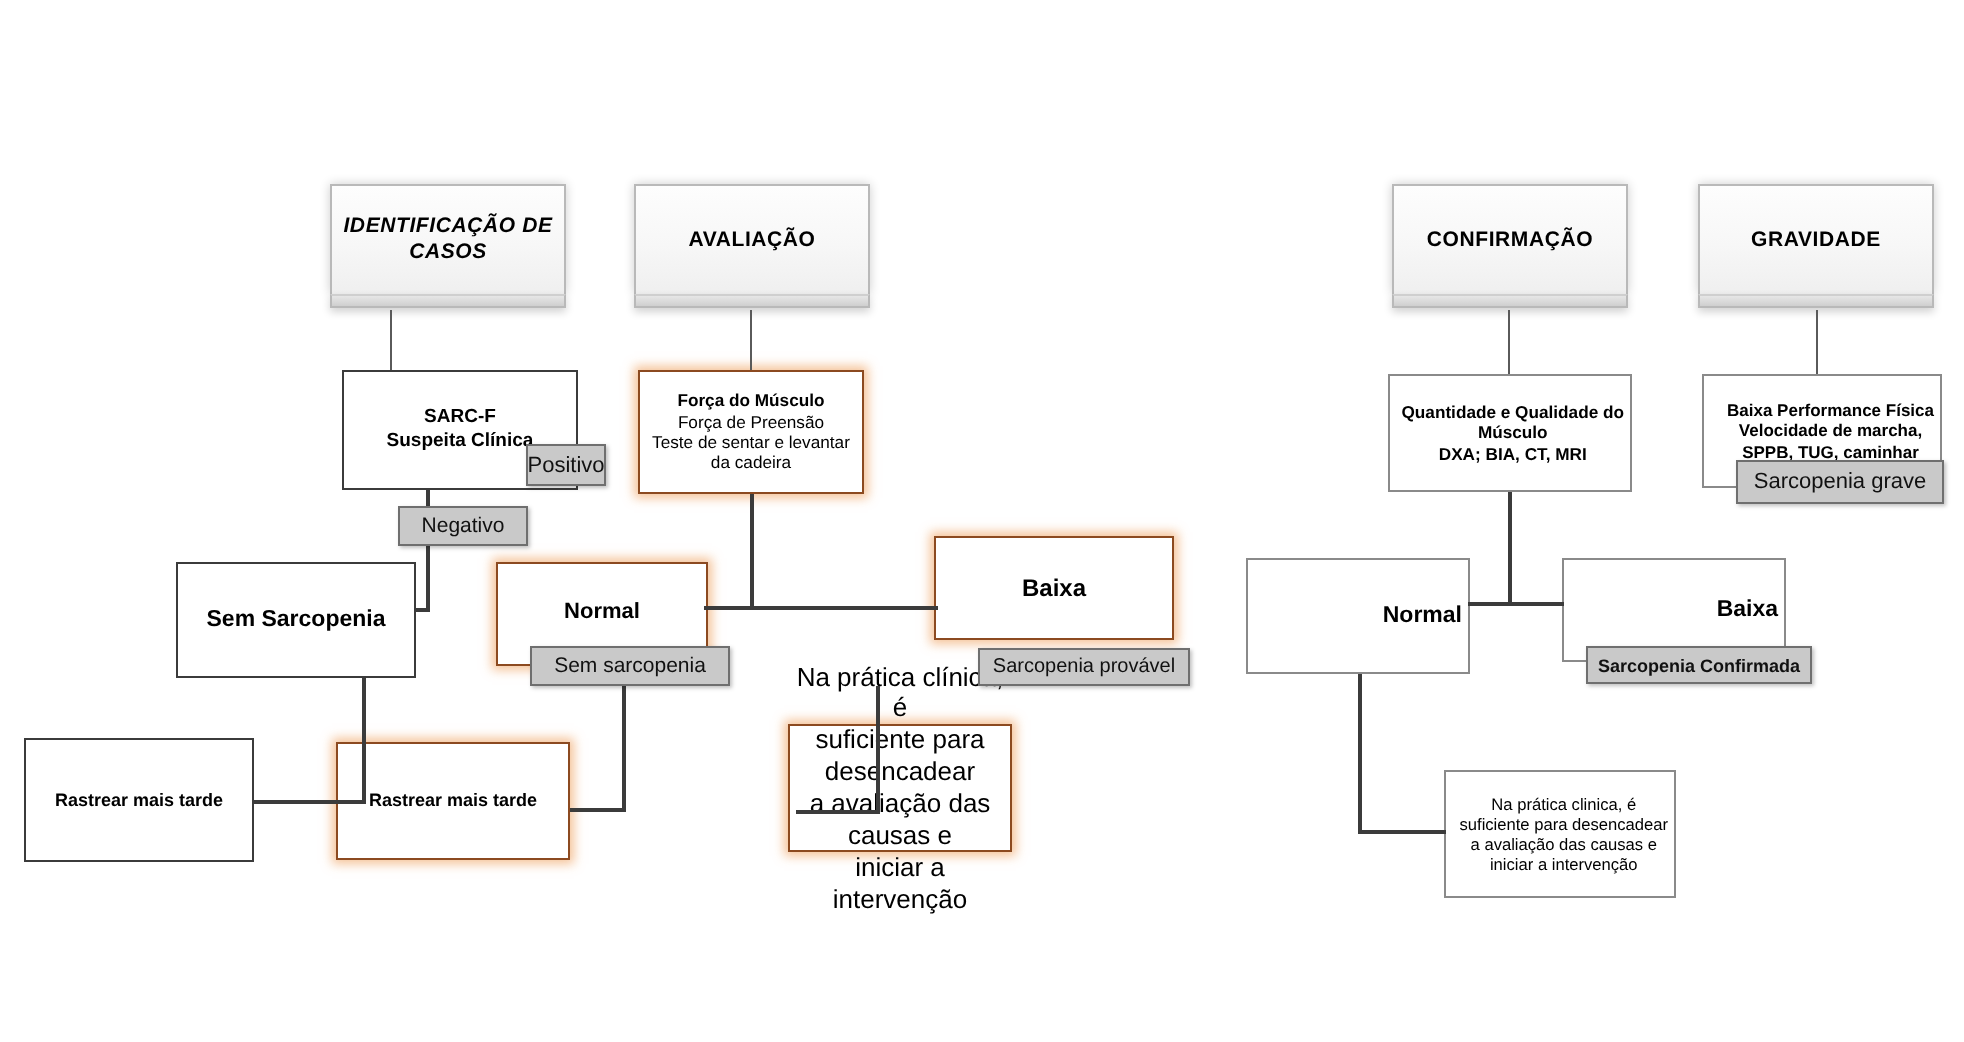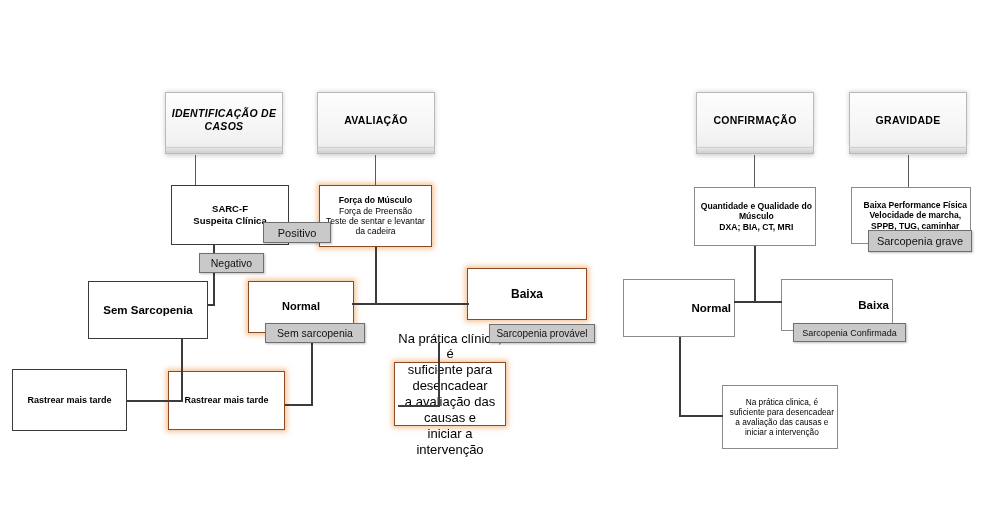--- a/index.html
+++ b/index.html
@@ -117,21 +117,21 @@
 
   <div class="node orange" style="left:319px;top:185px;width:113px;height:62px;font-size:8.6px;">
     <span class="txt">
       <b>Força do Músculo</b><br>
       <span>Força de Preensão</span><br>
       <span>Teste de sentar e levantar</span><br>
       <span>da  cadeira</span>
     </span>
   </div>
 
-  <div class="chip" style="left:263px;top:222px;width:68px;height:21px;font-size:11px;">
+  <div class="chip" style="left:263px;top:222px;width:40px;height:21px;font-size:11px;">
     <span>Positivo</span>
   </div>
 
   <div class="chip" style="left:199px;top:253px;width:65px;height:20px;font-size:10.5px;">
     <span>Negativo</span>
   </div>
 
   <div class="ln lnv" style="left:213px;top:245px;height:60px;"></div>
   <div class="ln lnh" style="left:207px;top:304px;width:8px;"></div>
 
@@ -221,21 +221,21 @@
   <div class="ln lnh" style="left:754px;top:301px;width:28px;"></div>
 
   <div class="node thin" style="left:623px;top:279px;width:112px;height:58px;font-size:11.5px;">
     <span class="txt b">Normal</span>
   </div>
 
   <div class="node thin" style="left:781px;top:279px;width:112px;height:52px;font-size:11.5px;">
     <span class="txt b">Baixa</span>
   </div>
 
-  <div class="chip" style="left:793px;top:323px;width:113px;height:19px;font-size:9px;">
+  <div class="chip" style="left:793px;top:323px;width:113px;height:19px;font-size:9px;font-weight:bold;">
     <span>Sarcopenia Confirmada</span>
   </div>
 
   <div class="ln lnv" style="left:679px;top:337px;height:79px;"></div>
   <div class="ln lnh" style="left:679px;top:415px;width:44px;"></div>
 
   <div class="node thin" style="left:722px;top:385px;width:116px;height:64px;font-size:8.3px;">
     <span class="txt">
       <span>Na prática clinica,  é</span><br>
       <span>suficiente para desencadear</span><br>

